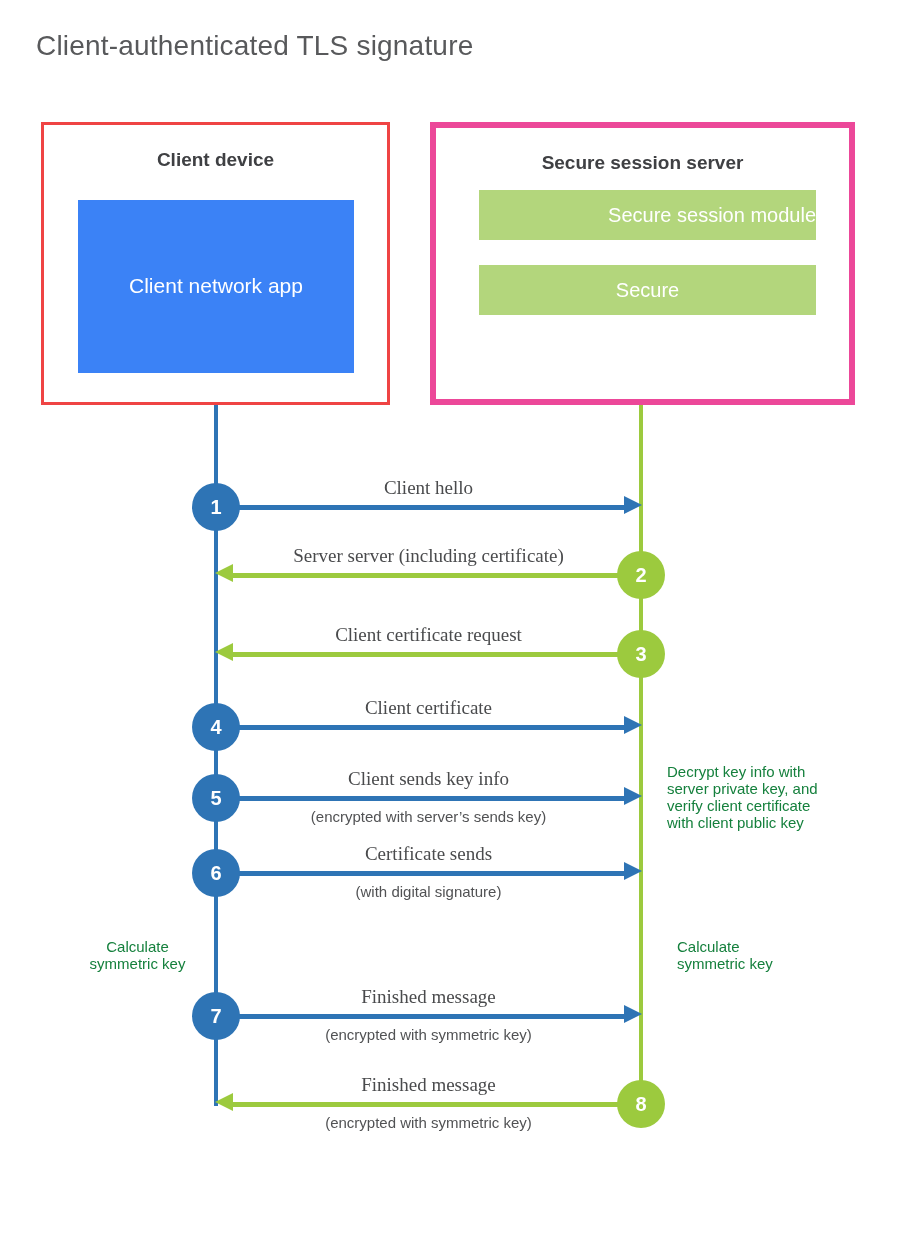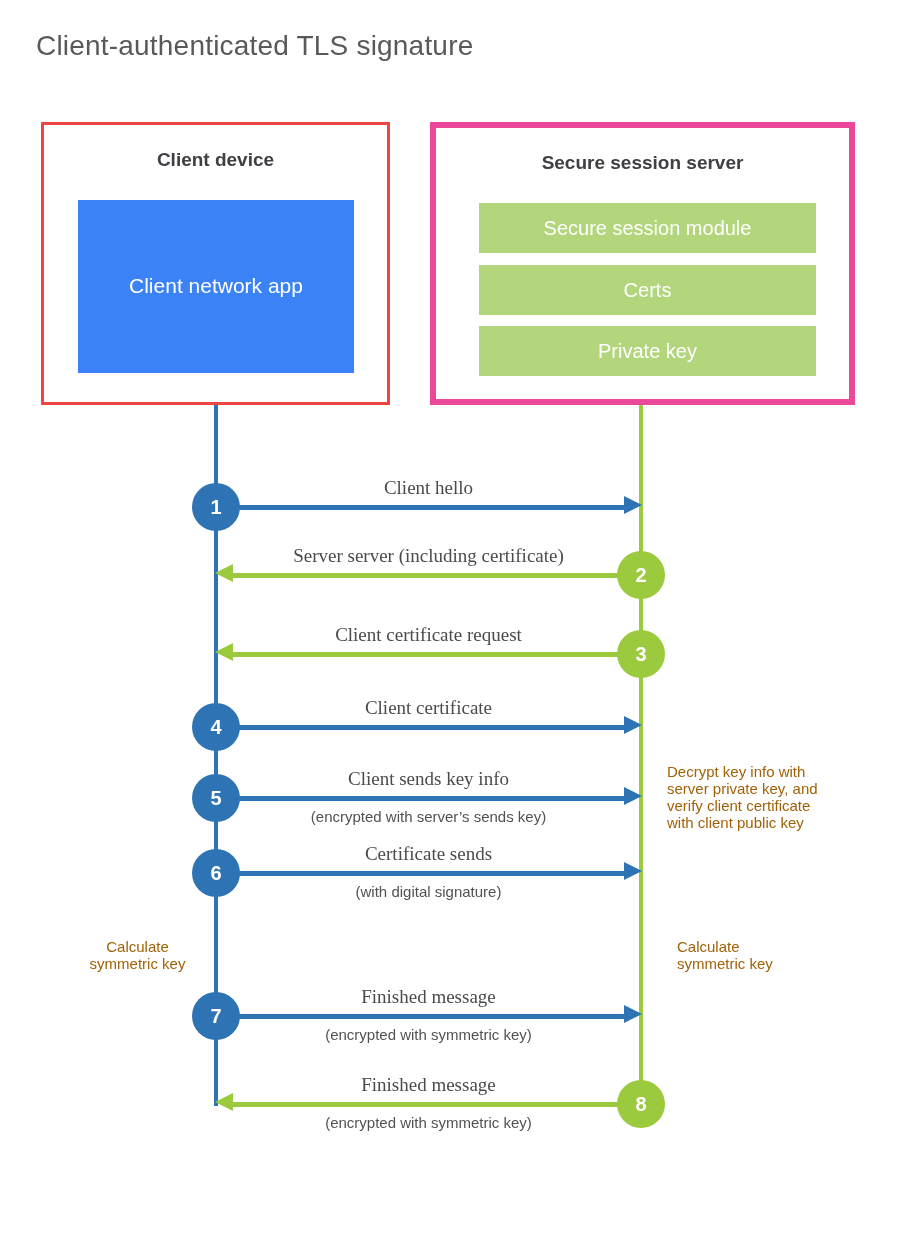--- a/index.html
+++ b/index.html
@@ -25,21 +25,21 @@
   }
   .app-box span {
     color:#fff; font-size:21px; line-height:1.45; text-align:center;
     display:inline-block; max-width:180px;
   }
   .module-bar {
     position:absolute; left:43px; width:337px; height:50px; background:#b3d67c;
     display:flex; align-items:center; justify-content:center;
     color:#fff; font-size:20px;
   }
-  .bar-0 { top:75px; }
+  .bar-0 { top:62px;justify-content:flex-end; }
   .bar-1 { top:137px; }
   .bar-2 { top:198px; }
 
   
   .lifeline { position:absolute; top:405px; width:4px; height:701px; z-index:1; }
   .lifeline.client { left:214px; background:#2e74b5; }
   .lifeline.server { left:639px; background:#9cca3e; }
 
   
   .msg { position:absolute; left:216px; width:425px; height:0; z-index:2; }
@@ -65,21 +65,21 @@
 
   .badge {
     position:absolute; top:-24px; width:48px; height:48px; border-radius:50%;
     color:#fff; font-size:20px; font-weight:700;
     display:flex; align-items:center; justify-content:center; z-index:3;
   }
   .from-client .badge { left:-24px;  background:#2e74b5; }
   .from-server .badge { right:-24px; background:#9cca3e; }
 
   
-  .note { position:absolute; font-size:15px; line-height:17px; color:#a16207; z-index:2; }
+  .note { position:absolute; font-size:15px; line-height:17px; color:#15803d; z-index:2; }
   .note span { display:block; }
   .note-decrypt { left:667px; top:763px; text-align:left; }
   .calc-client  { left:85px;  top:938px; width:105px; text-align:center; }
   .calc-server  { left:677px; top:938px; text-align:left; }
 </style>
 </head>
 <body>
 
 <div class="stage">
 
@@ -91,24 +91,21 @@
       <span>Client network app</span>
     </div>
   </div>
 
   <div class="actor server-box">
     <div class="actor-title">Secure session server</div>
     <div class="module-bar bar-0">
       <span>Secure session module</span>
     </div>
     <div class="module-bar bar-1">
-      <span>Certs</span>
-    </div>
-    <div class="module-bar bar-2">
-      <span>Private key</span>
+      <span>Secure</span>
     </div>
   </div>
 
   <div class="lifeline client"></div>
   <div class="lifeline server"></div>
 
   <div class="msg m1 right from-client">
     <div class="msg-label">Client hello</div>
     <div class="shaft"></div>
     <div class="head"></div>

